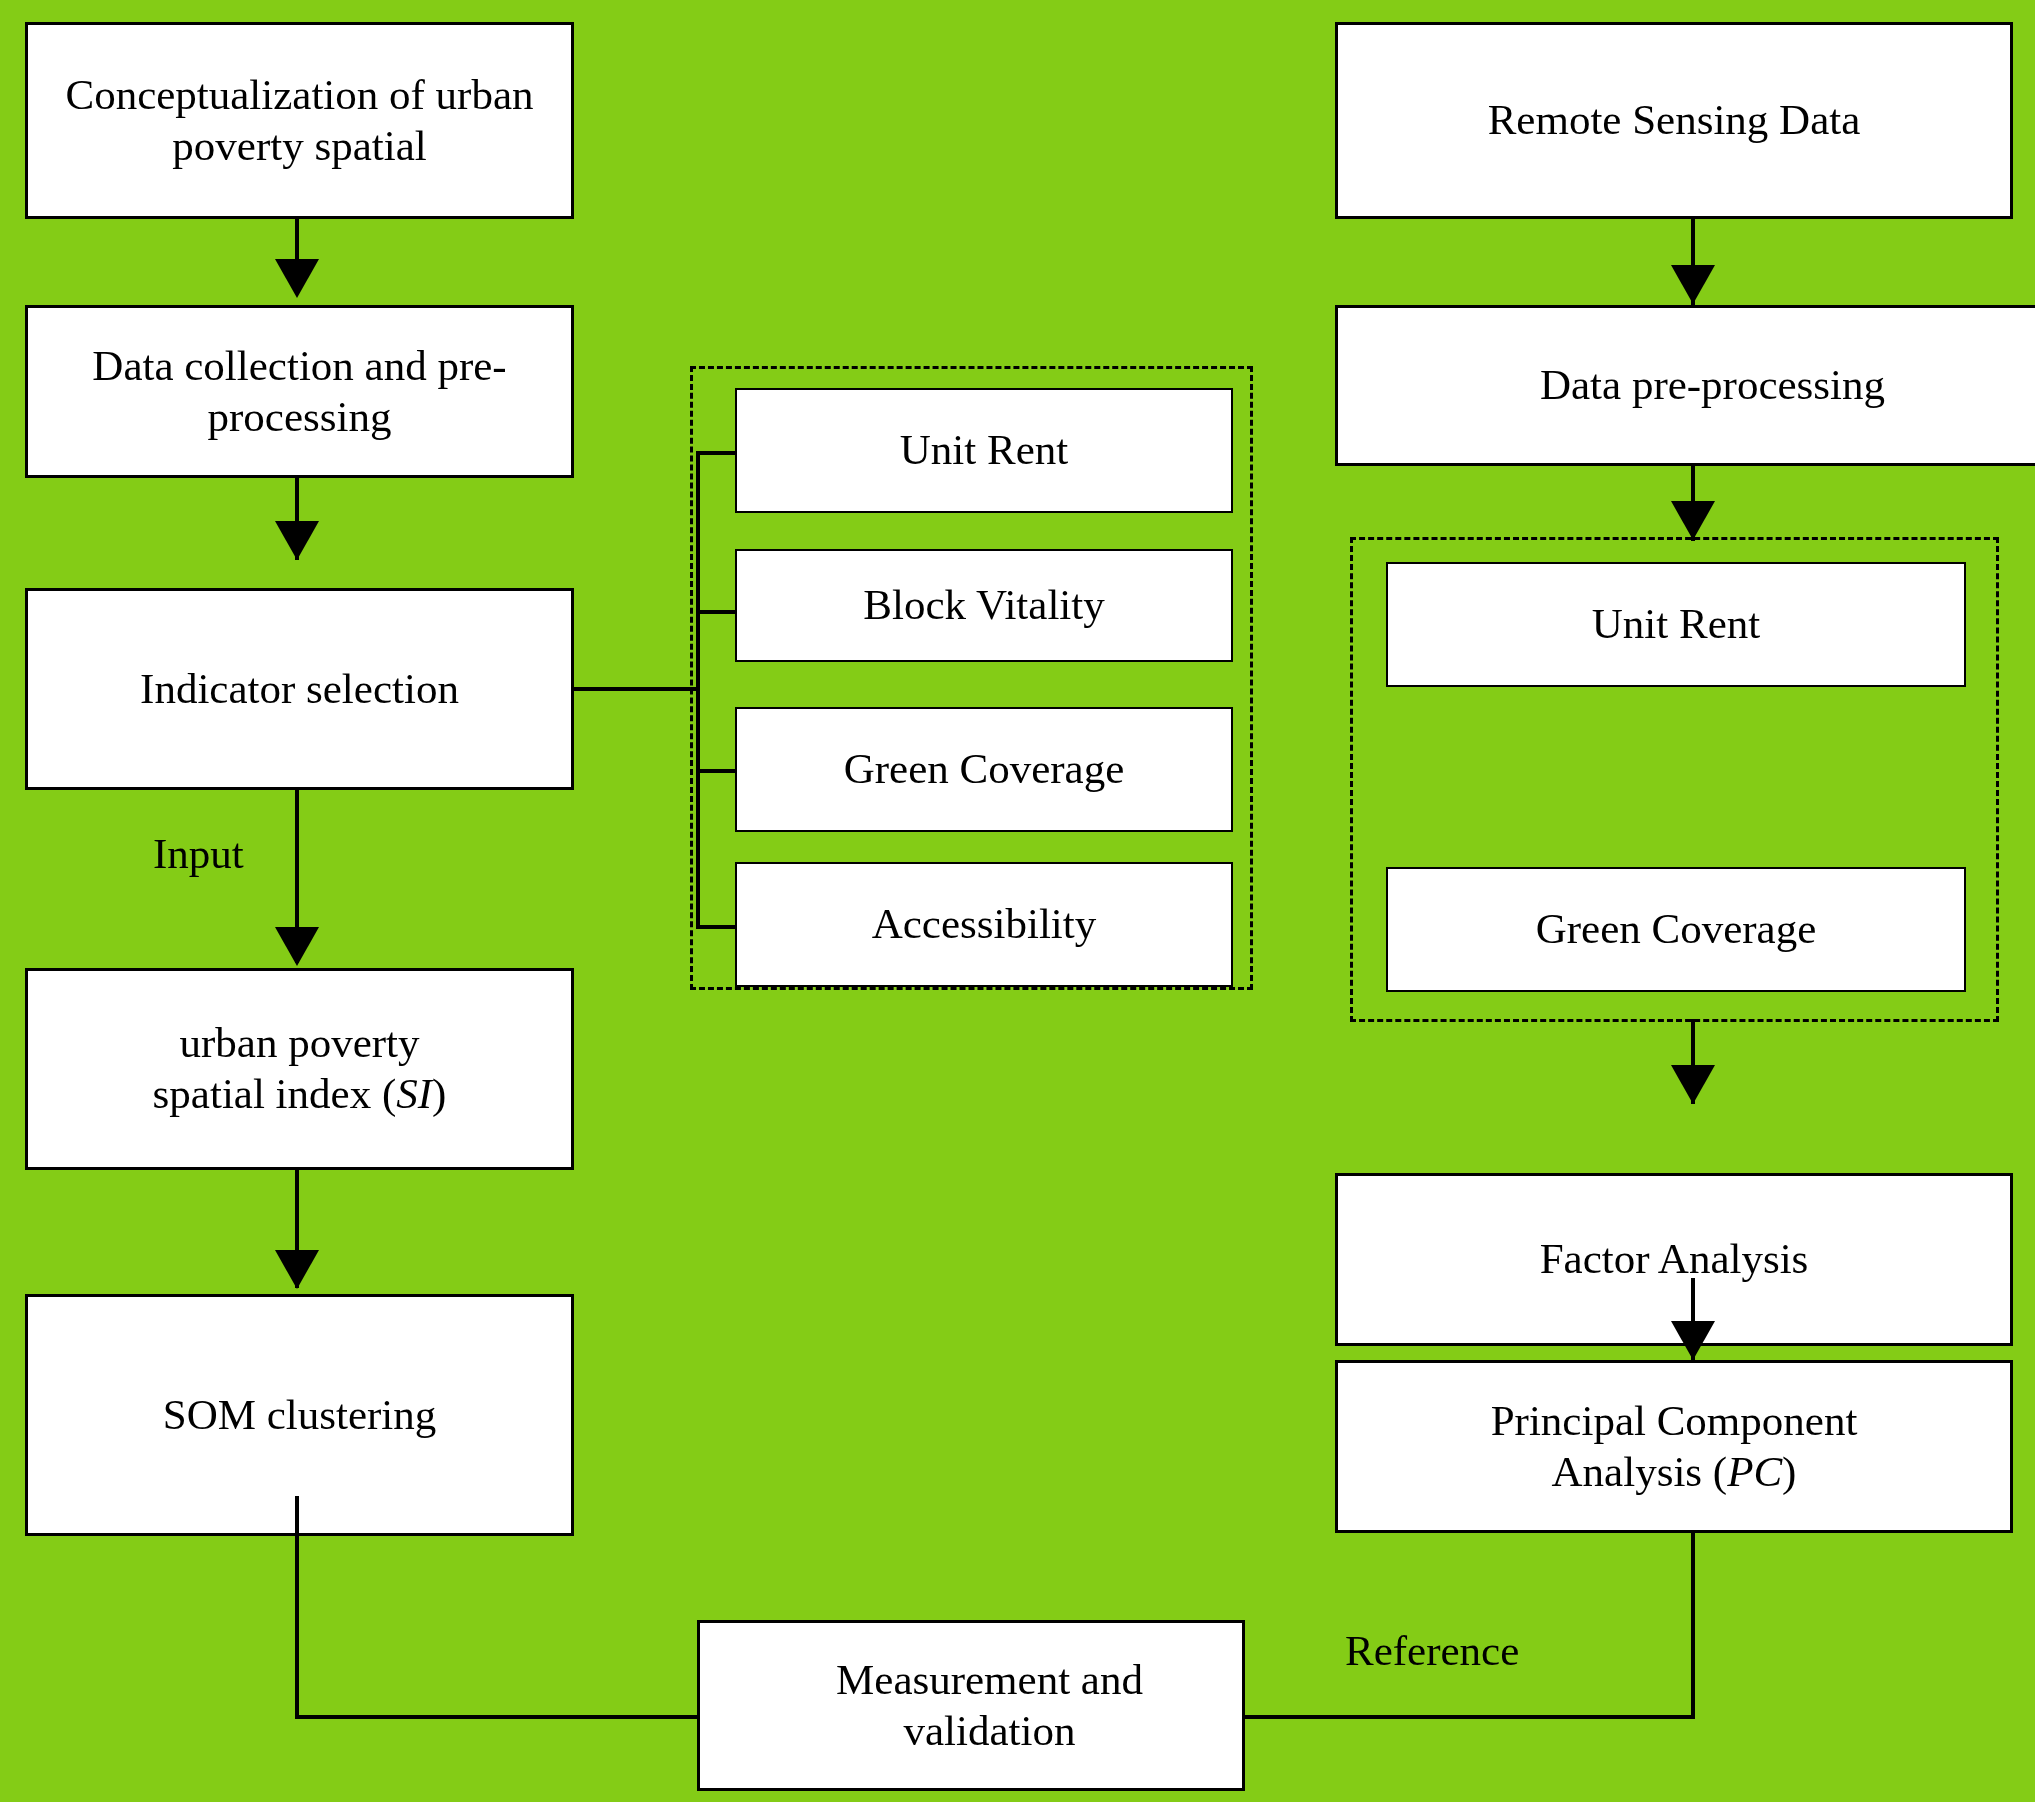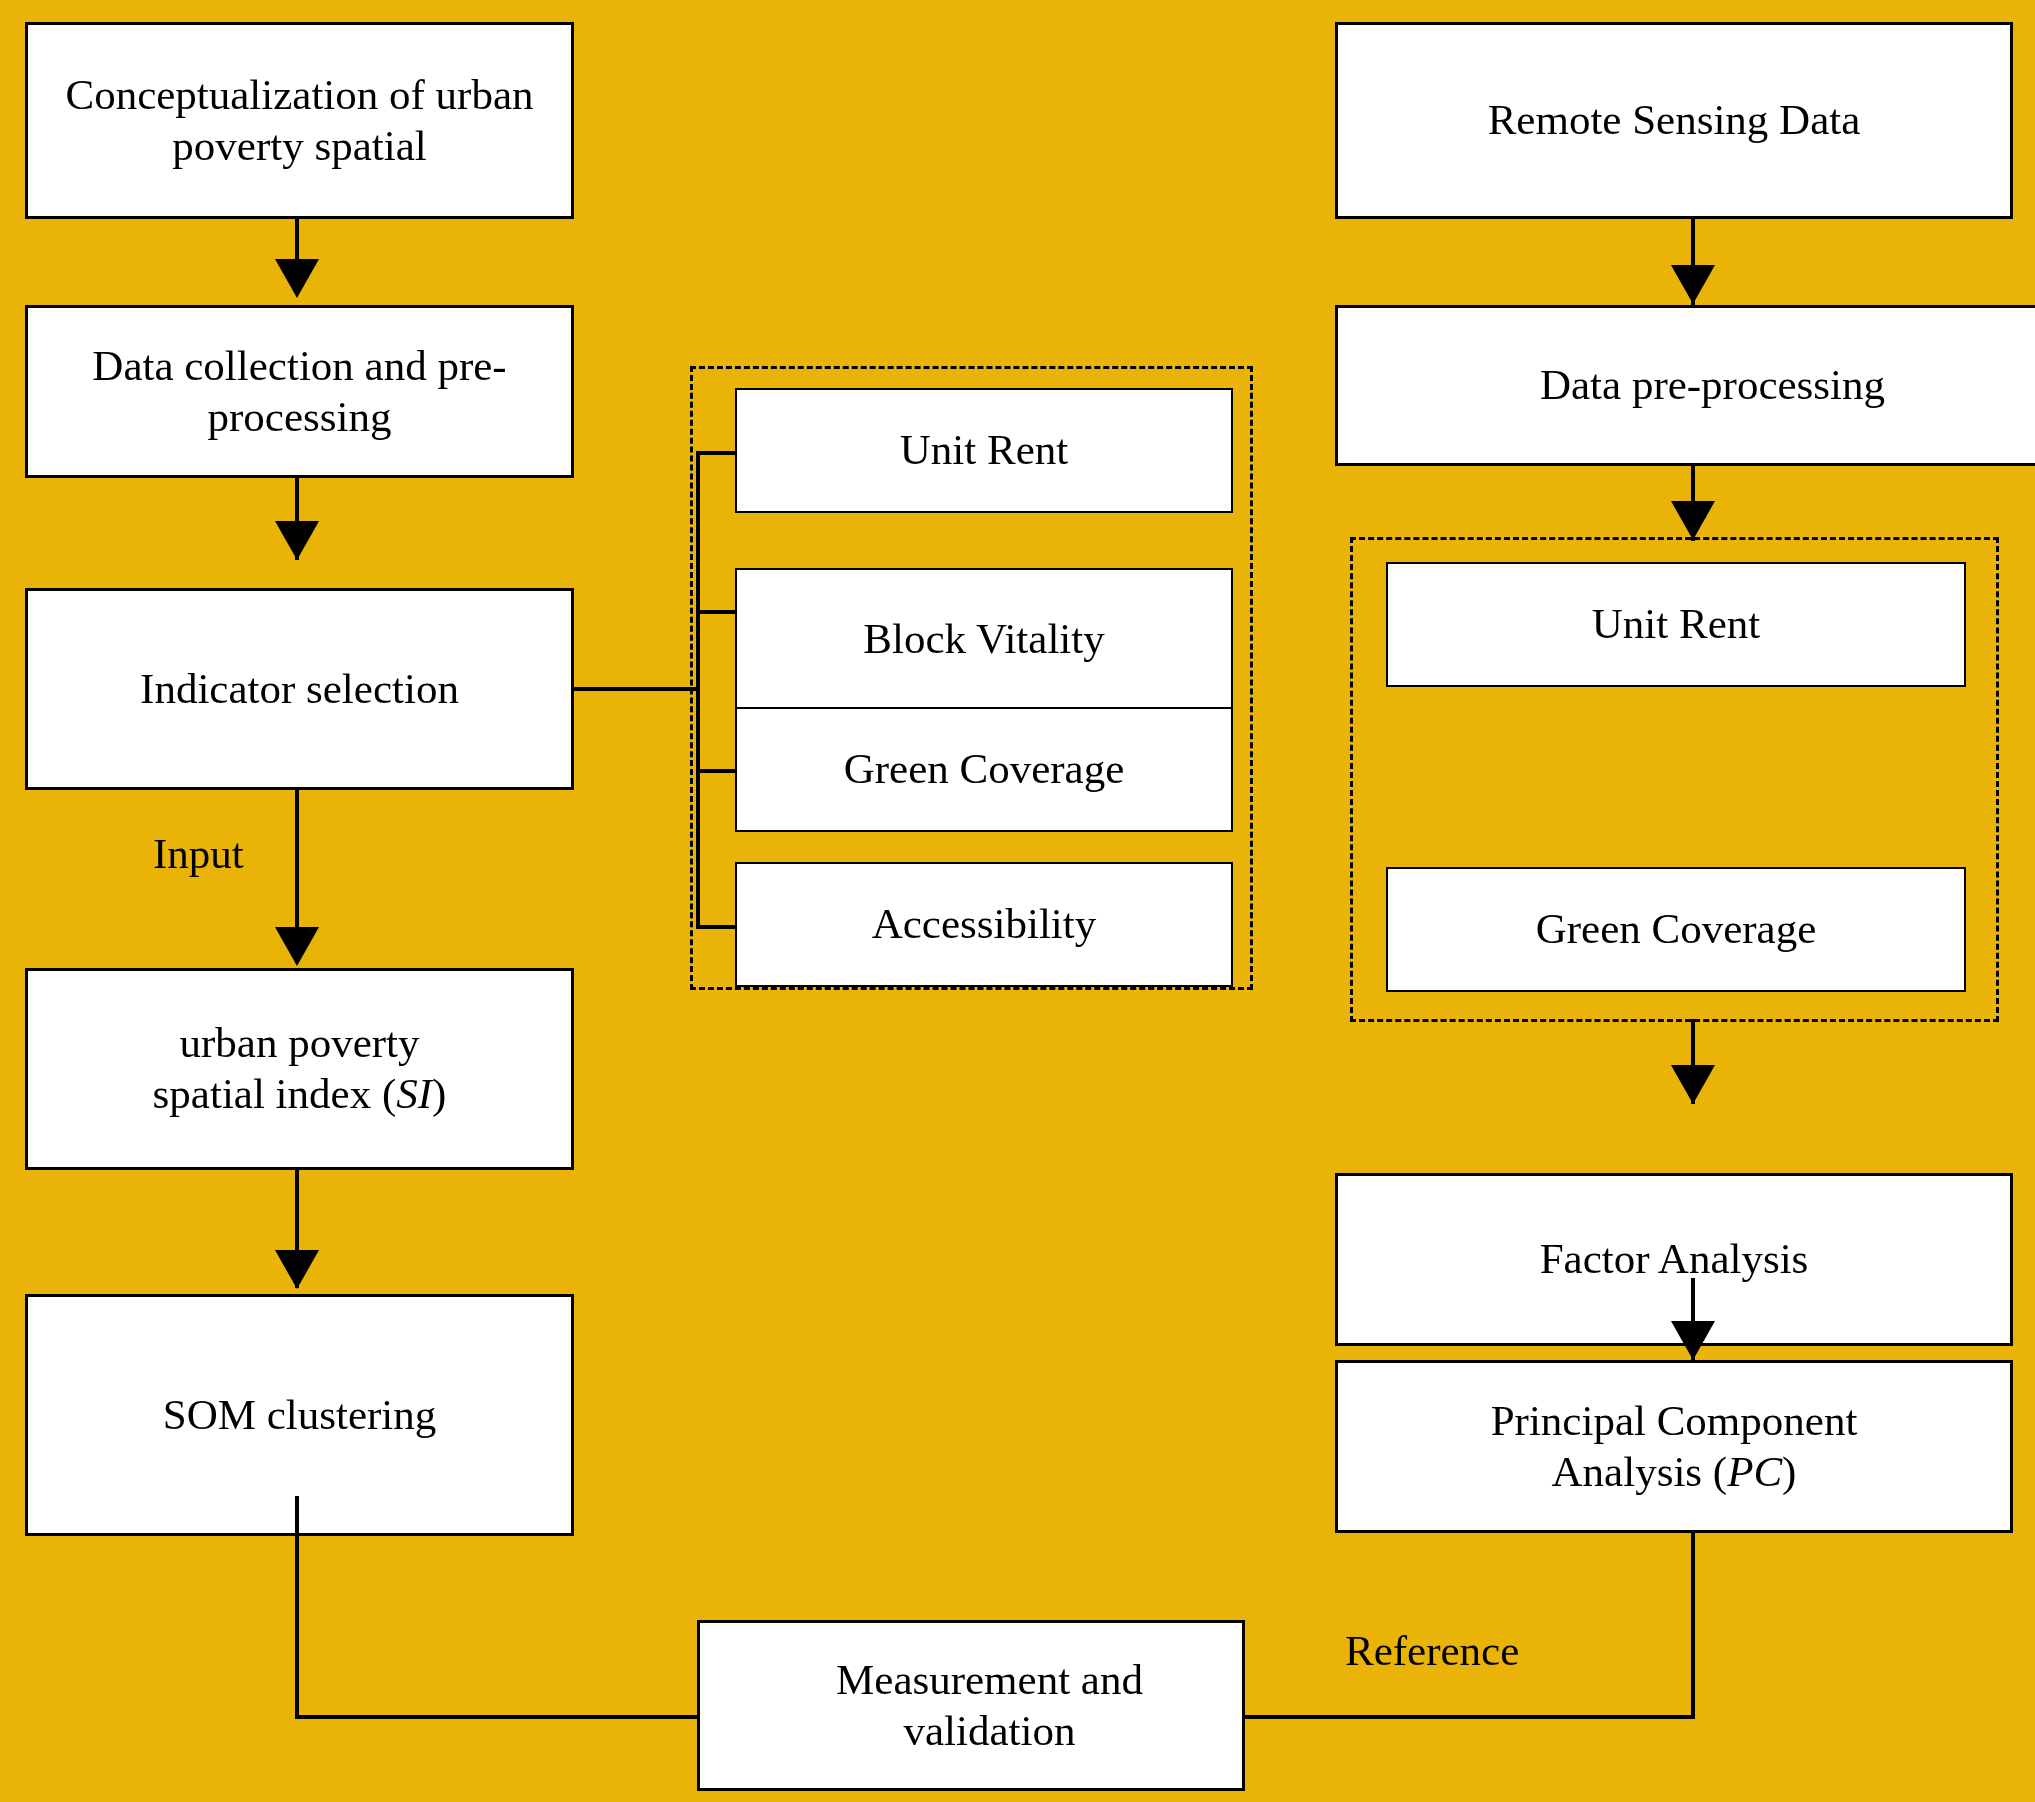--- a/index.html
+++ b/index.html
@@ -1,18 +1,18 @@
 <!DOCTYPE html>
 <html style="font-size:11px"><head>
 <meta charset="utf-8">
 <style>
   html,body{margin:0;padding:0;background:#fff;}
   body{width:2035px;height:1802px;position:relative;
        font-family:"Liberation Serif","DejaVu Serif",serif;color:#000;}
-  #stage{position:absolute;left:0;top:0;width:2035px;height:1802px;overflow:hidden;background:#eab308;}
+  #stage{position:absolute;left:0;top:0;width:2035px;height:1802px;overflow:hidden;background:#84cc16;}
 
   .box{position:absolute;border:3.5px solid #000;background:#fff;box-sizing:border-box;
        display:flex;align-items:center;justify-content:center;text-align:center;
        line-height:1.18;font-size:43px;}
   .box.thin{border-width:2.8px;}
   .box span{display:block;padding:0 7px;}
   .dashed{position:absolute;border:3.5px dashed #000;background:transparent;box-sizing:border-box;}
   .lbl{position:absolute;font-size:43px;line-height:1;white-space:nowrap;}
   .ln{position:absolute;background:#000;}
   .arrow{position:absolute;width:0;height:0;border-left:22px solid transparent;
@@ -62,21 +62,21 @@
   <div class="ln" style="left:696px;top:451px;width:90px;height:4.2px;"></div>
   <div class="ln" style="left:696px;top:610px;width:90px;height:4.2px;"></div>
   <div class="ln" style="left:696px;top:769px;width:90px;height:4.2px;"></div>
   <div class="ln" style="left:696px;top:925px;width:90px;height:4.2px;"></div>
 
   <div class="dashed" style="left:690px;top:366px;width:563px;height:624px;"></div>
 
   <div class="box thin" style="left:735px;top:388px;width:498px;height:125px;">
     <span>Unit Rent</span>
   </div>
-  <div class="box thin" style="left:735px;top:568px;width:498px;height:142px;">
+  <div class="box thin" style="left:735px;top:549px;width:498px;height:113px;">
     <span>Block Vitality</span>
   </div>
   <div class="box thin" style="left:735px;top:707px;width:498px;height:125px;">
     <span>Green Coverage</span>
   </div>
   <div class="box thin" style="left:735px;top:862px;width:498px;height:125px;">
     <span>Accessibility</span>
   </div>
 
   <div class="box" style="left:1335px;top:22px;width:678px;height:197px;">

